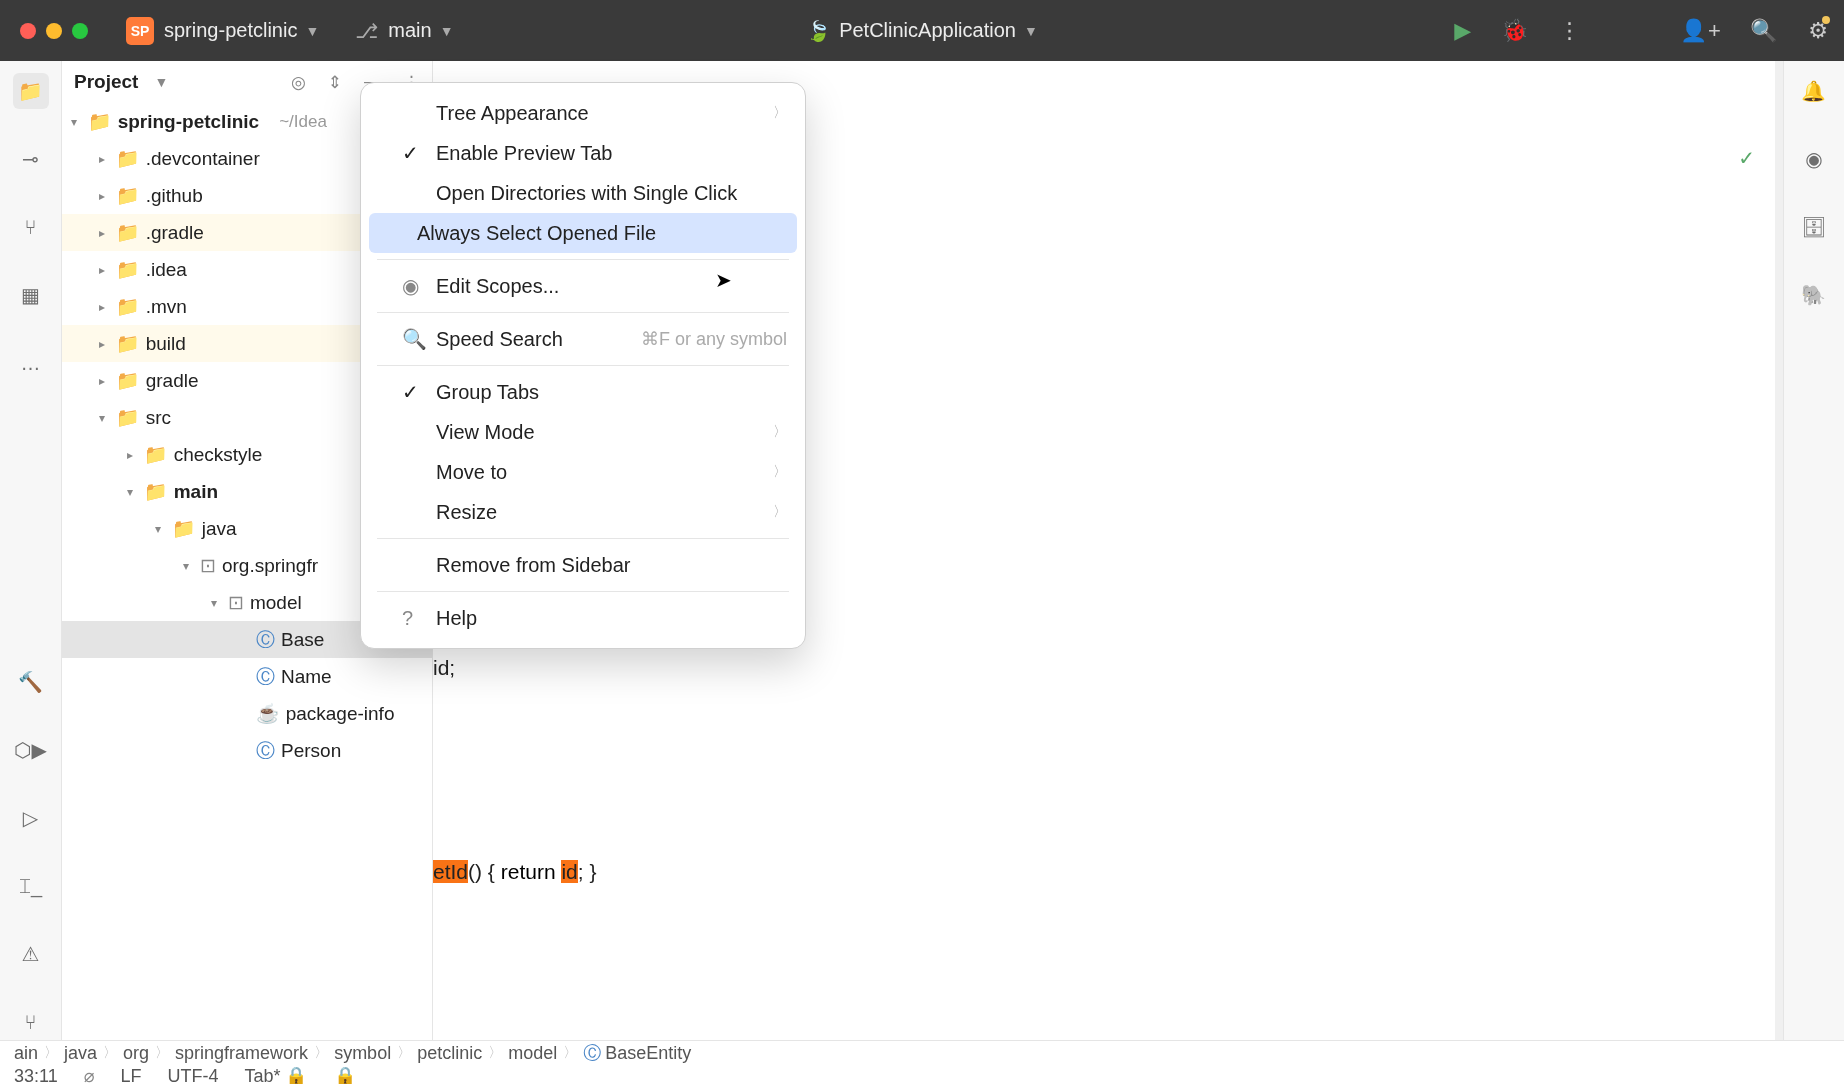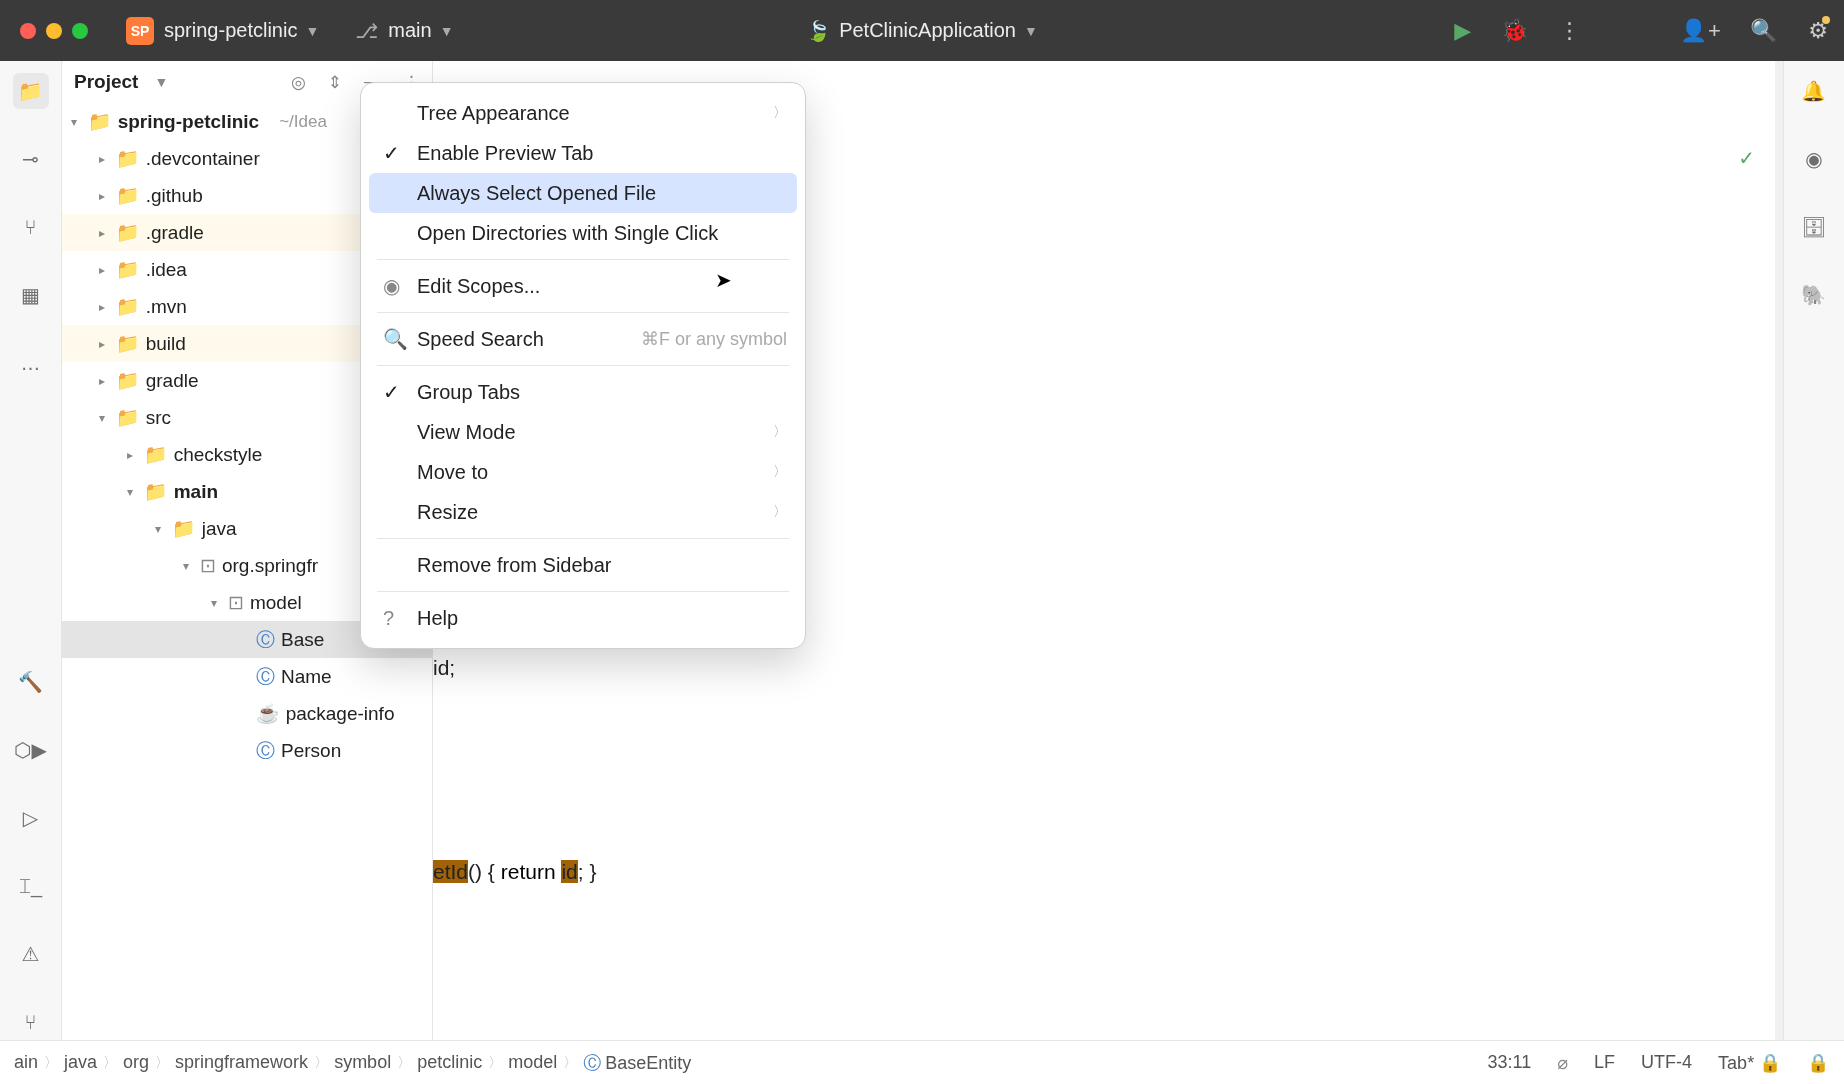--- a/index.html
+++ b/index.html
@@ -55,42 +55,42 @@
     .tcls { color: #4a86c7; margin: 0 6px; }
     .tpkg { color: #d8a04a; margin: 0 6px; }
     .tree-path { color: #999; margin-left: 20px; font-size: 17px; }
 
     
     .editor { flex: 1; position: relative; display: flex; }
     .code { flex: 1; font-family: "JetBrains Mono", Menlo, monospace; font-size: 21px; line-height: 34px; padding: 12px 0 0 0; color: #222; white-space: pre; }
     .inh-hint { color: #999; font-size: 17px; margin-left: 0; padding-left: 0; }
     .kw { color: #000000; }
     .ident { color: #7a2f8e; font-style: italic; }
-    .hl-bg { background: #a16207; }
+    .hl-bg { background: #f97316; }
     .check { color: #59a869; font-size: 20px; }
     .editor-gutter-right { width: 8px; background: #f0f0f0; }
 
     
     .right-rail { width: 61px; background: #f7f7f7; display: flex; flex-direction: column; align-items: center; padding-top: 12px; gap: 32px; border-left: 1px solid #e5e5e5; }
 
     
     .popup { position: absolute; left: 360px; top: 82px; width: 446px; background: #fff; border: 1px solid #d0d0d0; border-radius: 14px; box-shadow: 0 16px 40px rgba(0,0,0,0.18); padding: 10px 0; z-index: 10; }
-    .popup-item { display: flex; align-items: center; padding: 6px 20px 6px 56px; font-size: 20px; color: #222; position: relative; height: 40px; }
+    .popup-item { display: flex; align-items: center; padding: 6px 20px 6px 56px; font-size: 20px; color: #222; position: relative; height: 40px; margin-left: 19px; }
     .popup-item.hl { background: #d6e4ff; margin: 0 8px; border-radius: 6px; padding-left: 48px; }
     .popup-item .chk { position: absolute; left: 22px; color: #222; }
     .popup-item .pi-icon { position: absolute; left: 22px; color: #888; }
     .popup-item .sub { position: absolute; right: 18px; color: #aaa; font-size: 14px; }
     .popup-item .hint { position: absolute; right: 18px; color: #aaa; font-size: 18px; }
     .popup-sep { height: 1px; background: #e5e5e5; margin: 6px 16px; }
 
     
     .cursor-arrow { position: absolute; left: 715px; top: 268px; z-index: 20; font-size: 20px; color: #000; }
 
     
-    .status { height: 44px; border-top: 1px solid #e5e5e5; display: flex; align-items: center; padding: 0 14px; font-size: 18px; color: #555; background: #fff; }
+    .status { height: 44px; border-top: 1px solid #e5e5e5; display: flex; align-items: flex-start; padding: 0 14px; font-size: 18px; color: #555; background: #fff; flex-direction: column; }
     .crumbs { display: flex; align-items: center; gap: 6px; flex: 1; }
     .crumb-sep { color: #bbb; font-size: 14px; }
     .cl-icon { color: #4a86c7; margin-right: 4px; }
     .status-right { display: flex; align-items: center; gap: 26px; color: #555; }
     .lock { color: #888; }
   </style>
 </head>
 <body>
 
 <div class="titlebar">
@@ -213,25 +213,25 @@
 
 <div class="popup" id="popup">
     <div class="popup-item">
       <span>Tree Appearance</span>
       <span class="sub">〉</span>
     </div>
     <div class="popup-item">
       <span class="chk">✓</span>
       <span>Enable Preview Tab</span>
     </div>
+    <div class="popup-item">
+      <span>Open Directories with Single Click</span>
+    </div>
     <div class="popup-item hl">
       <span>Always Select Opened File</span>
-    </div>
-    <div class="popup-item">
-      <span>Open Directories with Single Click</span>
     </div>
     <div class="popup-sep"></div>
     <div class="popup-item">
       <span class="pi-icon">◉</span>
       <span>Edit Scopes...</span>
     </div>
     <div class="popup-sep"></div>
     <div class="popup-item">
       <span class="pi-icon">🔍</span>
       <span>Speed Search</span>

